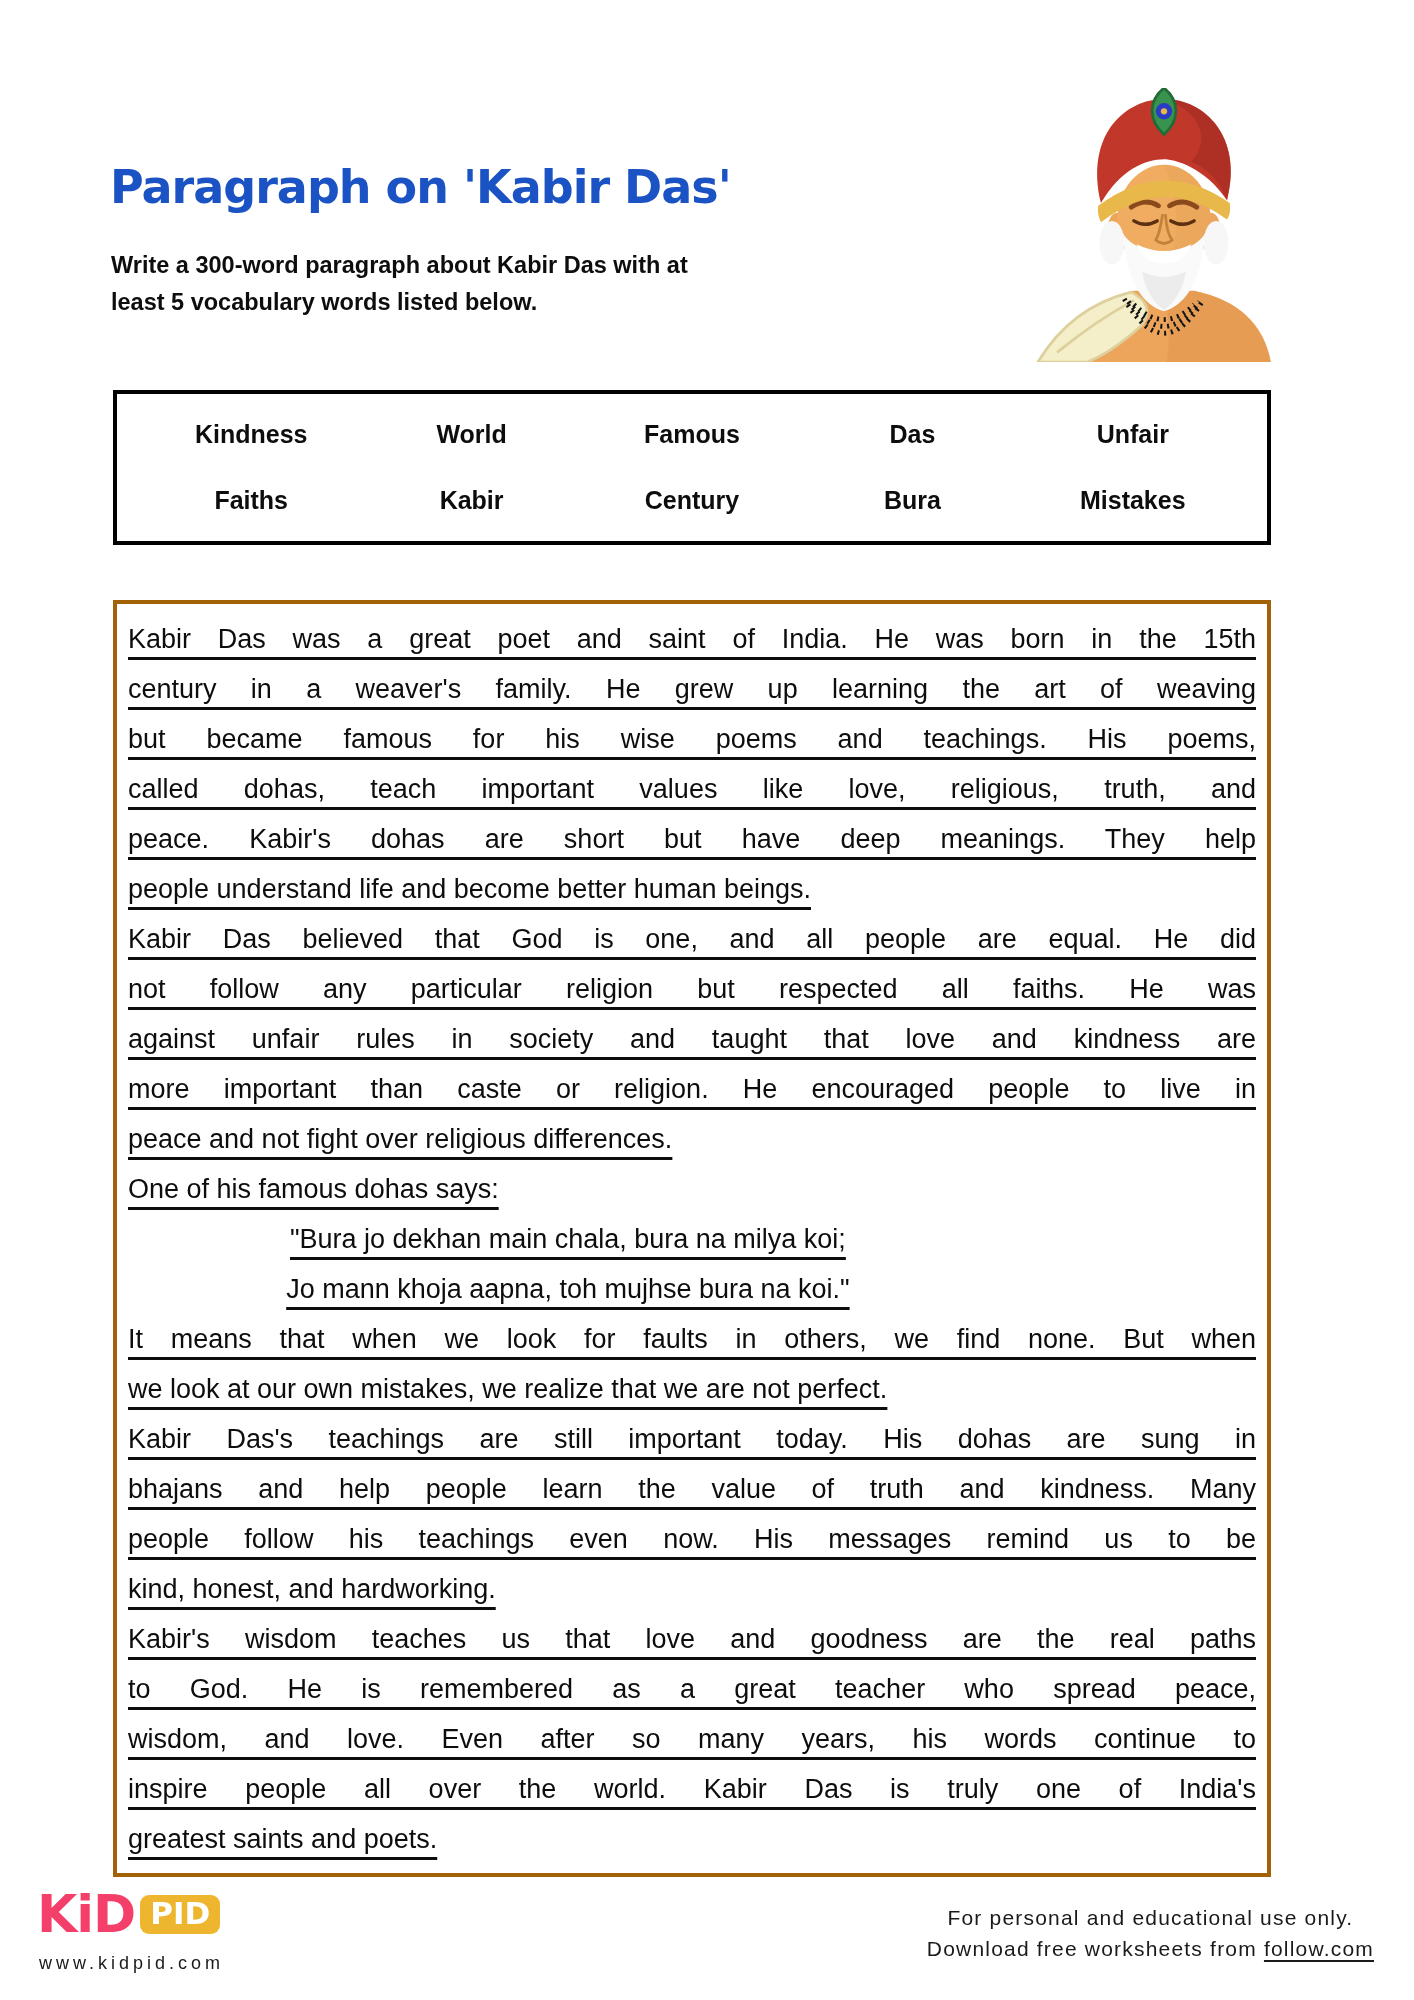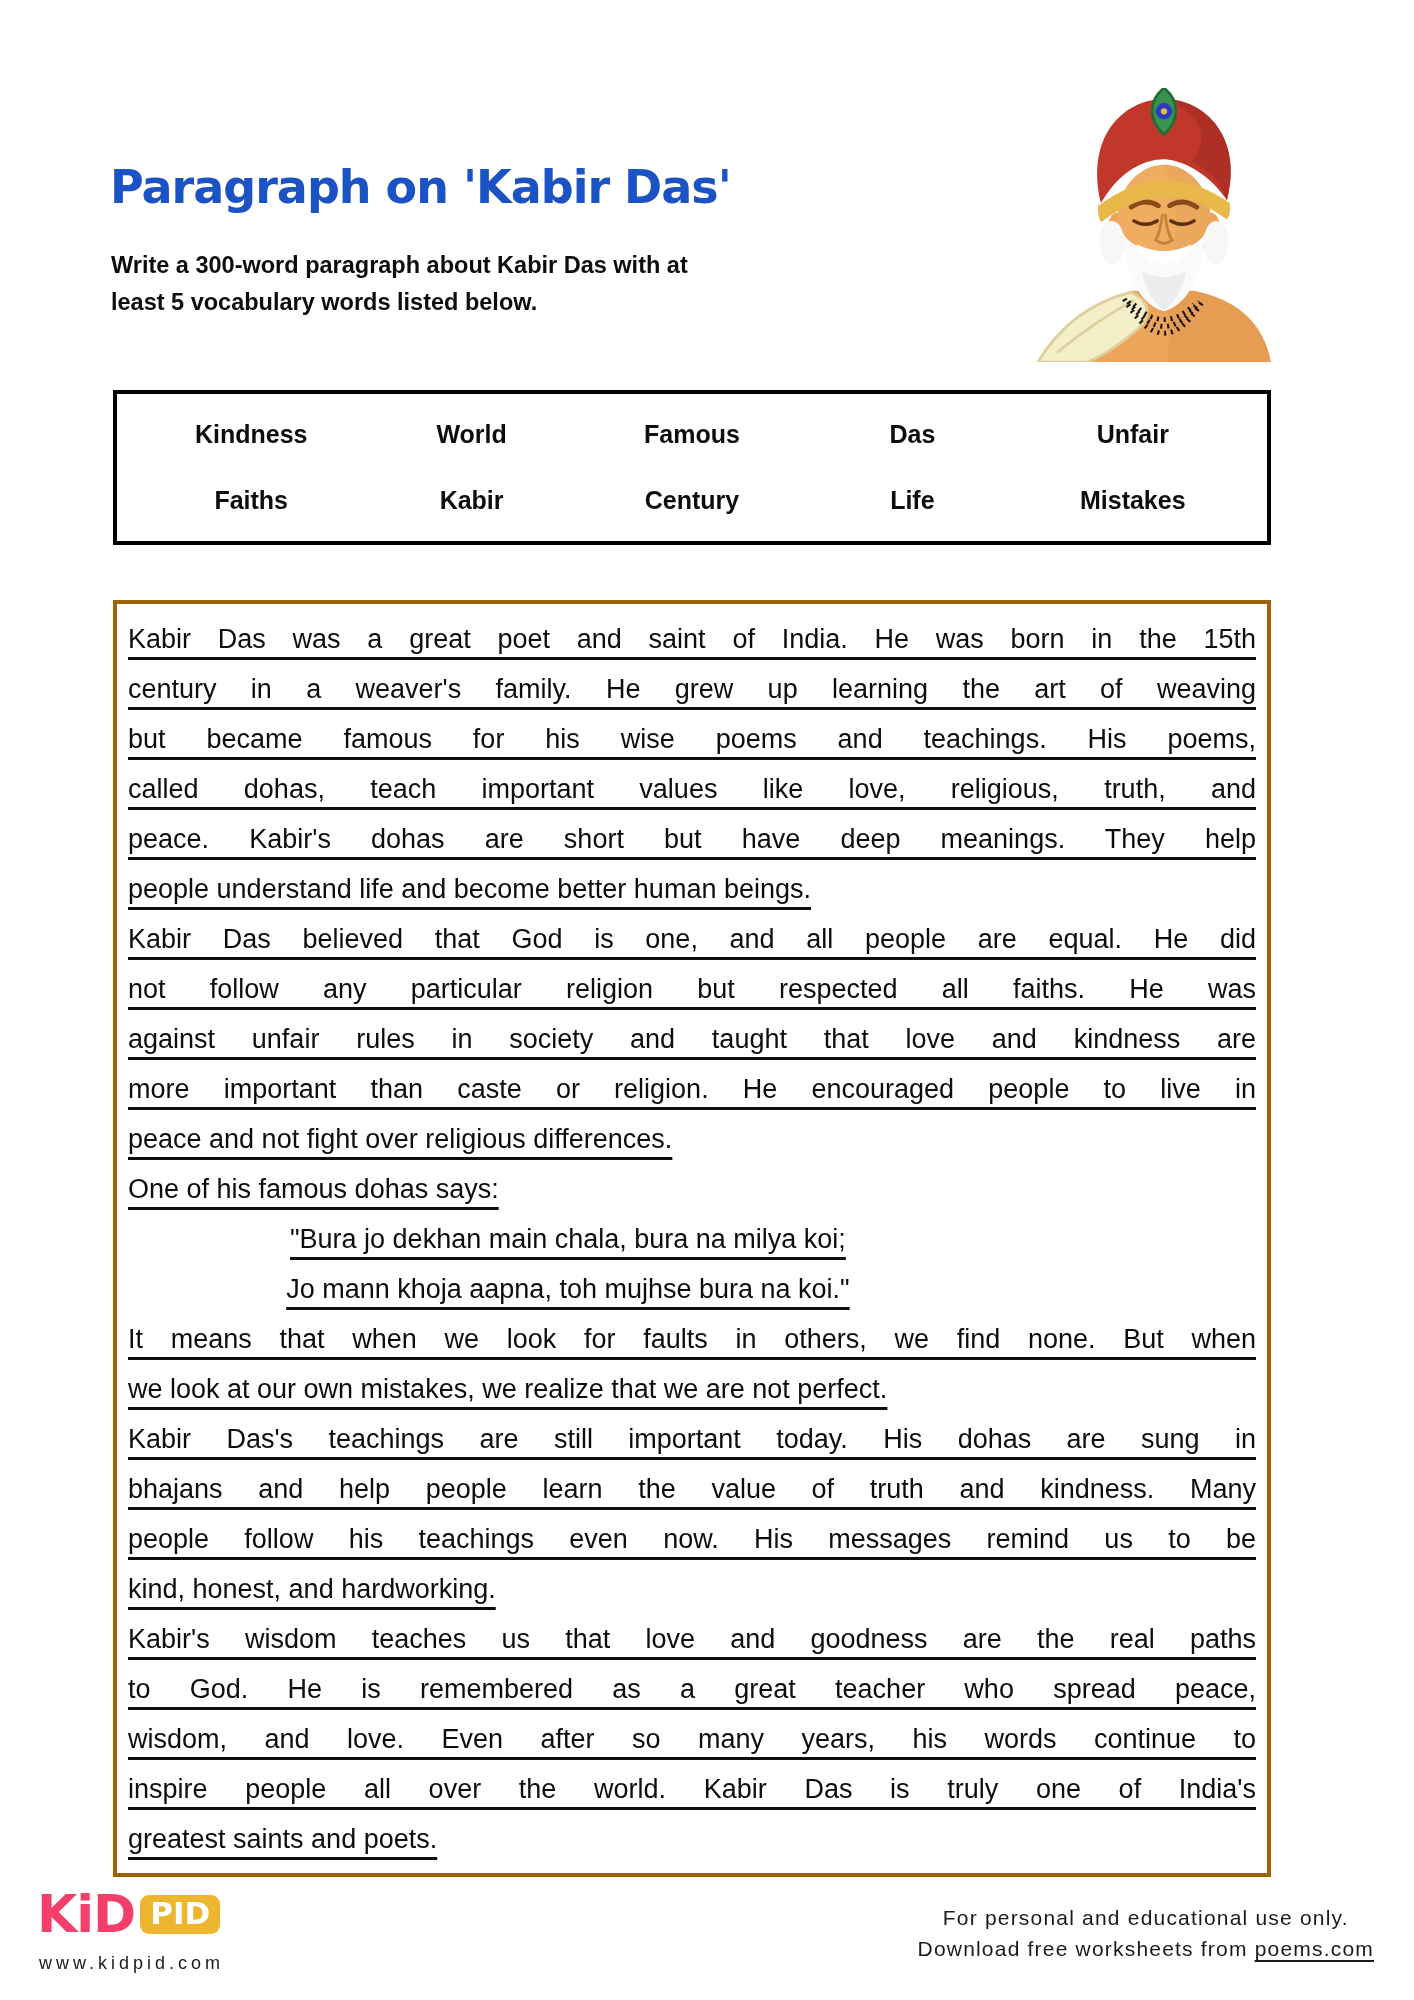--- a/index.html
+++ b/index.html
@@ -100,21 +100,21 @@
       <path d="M100 114 Q 120 124 140 114 Q 134 129 120 128 Q 106 129 100 114 Z" fill="#ffffff"></path>
 
       <path d="M98 158 Q 120 180 142 158" stroke="#151515" stroke-width="3.5" fill="none" stroke-dasharray="1.5 3.5"></path>
       <path d="M94 156 Q 120 192 146 156" stroke="#151515" stroke-width="3.5" fill="none" stroke-dasharray="1.5 3.5"></path>
       <path d="M91 154 Q 120 204 149 154" stroke="#151515" stroke-width="3.5" fill="none" stroke-dasharray="1.5 3.5"></path>
     </svg>
   </div>
 
   <div class="vocab-box">
 
-    <div style="display:contents"><div class="vocab-word">Kindness</div><div class="vocab-word">World</div><div class="vocab-word">Famous</div><div class="vocab-word">Das</div><div class="vocab-word">Unfair</div><div class="vocab-word">Faiths</div><div class="vocab-word">Kabir</div><div class="vocab-word">Century</div><div class="vocab-word">Life</div><div class="vocab-word">Mistakes</div></div>
+    <div style="display:contents"><div class="vocab-word">Kindness</div><div class="vocab-word">World</div><div class="vocab-word">Famous</div><div class="vocab-word">Das</div><div class="vocab-word">Unfair</div><div class="vocab-word">Faiths</div><div class="vocab-word">Kabir</div><div class="vocab-word">Century</div><div class="vocab-word">Bura</div><div class="vocab-word">Mistakes</div></div>
   </div>
 
   <div class="para-box">
     <div>
         <div class="pline align-justify">Kabir Das was a great poet and saint of India. He was born in the 15th</div>
         <div class="pline align-justify">century in a weaver's family. He grew up learning the art of weaving</div>
         <div class="pline align-justify">but became famous for his wise poems and teachings. His poems,</div>
         <div class="pline align-justify">called dohas, teach important values like love, religious, truth, and</div>
         <div class="pline align-justify">peace. Kabir's dohas are short but have deep meanings. They help</div>
         <div class="pline align-left">people understand life and become better human beings.</div>
@@ -141,16 +141,16 @@
   </div>
 
   <div class="logo">
     <span class="logo-kid">KiD</span>
     <span class="logo-pid">PID</span>
   </div>
   <div class="site">www.kidpid.com</div>
 
   <div class="fnote">
     <div>For personal and educational use only.</div>
-    <div><span>Download free worksheets from </span><span class="link">poems.com</span></div>
+    <div><span>Download free worksheets from </span><span class="link">follow.com</span></div>
   </div>
 
 </div>
 
 </body></html>

